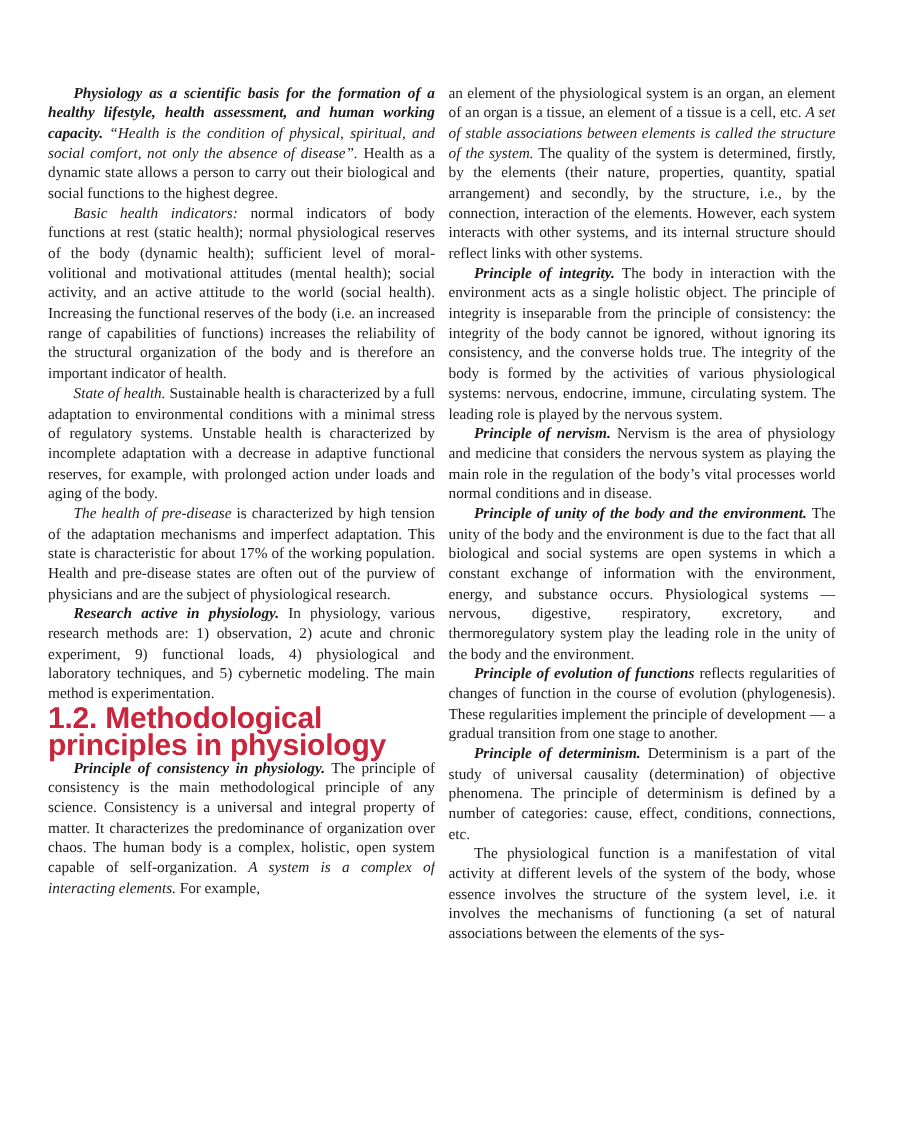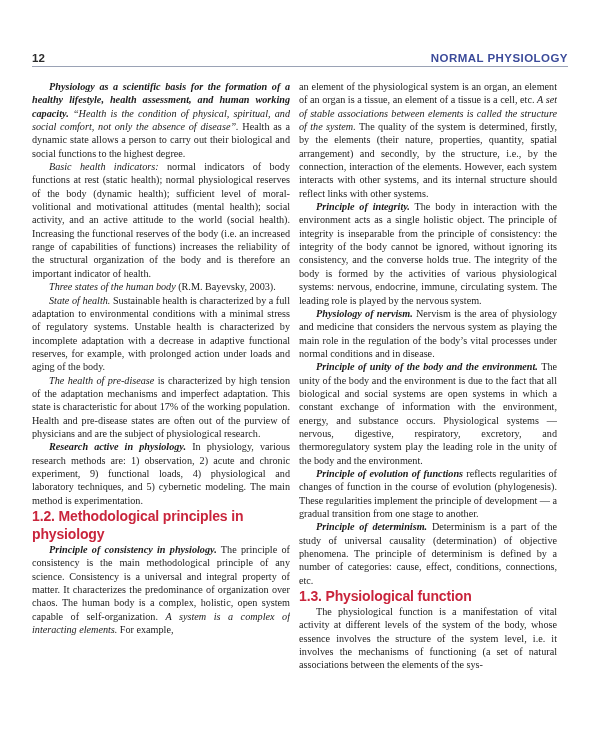--- a/index.html
+++ b/index.html
@@ -48,21 +48,21 @@
     font-weight: bold;
     font-size: 11.5px;
     color: #3c4b9a;
     letter-spacing: 0.45px;
   }
 
   
   .columns {
     position: absolute;
     left: 32px;
-    top: 80px;
+    top: 56px;
     width: 536px;
     height: 662px;
     display: flex;
     gap: 9px;
   }
   .col {
     width: 258px;
     height: 100%;
     overflow: hidden;
   }
@@ -83,56 +83,49 @@
     font-weight: bold;
     font-style: italic;
   }
   .em {
     font-style: italic;
   }
 
   h2.section-head {
     font-family: "Liberation Sans", sans-serif;
     font-weight: bold;
-    font-size: 14px;
+    font-size: 20px;
     line-height: 18px;
     color: #c9253c;
     margin: 0;
     letter-spacing: -0.15px;
   }
   .head-gap-before { margin-top: 20px; }
   .head-gap-after  { margin-bottom: 13px; }
   .head-gap-before-lg { margin-top: 26px; }
 </style>
 </head>
 <body>
 
 <div class="page">
 
-  <div class="running-head">
-    <span class="folio">12</span>
-    <span class="head-title">NORMAL PHYSIOLOGY</span>
-  </div>
 
   <div class="columns">
 
     <div class="col">
 
       <p class="body-par">
         <span class="run-in">Physiology as a scientific basis for the formation of a healthy lifestyle, health assessment, and human working capacity.</span>
         <span class="em">“Health is the condition of physical, spiritual, and social comfort, not only the absence of disease”.</span><span> Health as a dynamic state allows a person to carry out their biological and social functions to the highest degree.</span>
       </p>
 
       <p class="body-par">
         <span class="em">Basic health indicators:</span><span> normal indicators of body functions at rest (static health); normal physiological reserves of the body (dynamic health); sufficient level of moral-volitional and motivational attitudes (mental health); social activity, and an active attitude to the world (social health). Increasing the functional reserves of the body (i.e. an increased range of capabilities of functions) increases the reliability of the structural organization of the body and is therefore an important indicator of health.</span>
       </p>
 
-      <p class="body-par">
-        <span class="em">Three states of the human body</span><span> (R.M. Bayevsky, 2003).</span>
-      </p>
 
       <p class="body-par">
         <span class="em">State of health.</span><span> Sustainable health is characterized by a full adaptation to environmental conditions with a minimal stress of regulatory systems. Unstable health is characterized by incomplete adaptation with a decrease in adaptive functional reserves, for example, with prolonged action under loads and aging of the body.</span>
       </p>
 
       <p class="body-par">
         <span class="em">The health of pre-disease</span><span> is characterized by high tension of the adaptation mechanisms and imperfect adaptation. This state is characteristic for about 17% of the working population. Health and pre-disease states are often out of the purview of physicians and are the subject of physiological research.</span>
       </p>
 
 
@@ -152,36 +145,35 @@
 
       <p class="body-par no-indent">
         <span>an element of the physiological system is an organ, an element of an organ is a tissue, an element of a tissue is a cell, etc. </span><span class="em">A set of stable associations between elements is called the structure of the system.</span><span> The quality of the system is determined, firstly, by the elements (their nature, properties, quantity, spatial arrangement) and secondly, by the structure, i.e., by the connection, interaction of the elements. However, each system interacts with other systems, and its internal structure should reflect links with other systems.</span>
       </p>
 
       <p class="body-par">
         <span class="run-in">Principle of integrity.</span><span> The body in interaction with the environment acts as a single holistic object. The principle of integrity is inseparable from the principle of consistency: the integrity of the body cannot be ignored, without ignoring its consistency, and the converse holds true. The integrity of the body is formed by the activities of various physiological systems: nervous, endocrine, immune, circulating system. The leading role is played by the nervous system.</span>
       </p>
 
       <p class="body-par">
-        <span class="run-in">Physiology of nervism.</span><span> Nervism is the area of physiology and medicine that considers the nervous system as playing the main role in the regulation of the body’s vital processes under normal conditions and in disease.</span>
+        <span class="run-in">Principle of nervism.</span><span> Nervism is the area of physiology and medicine that considers the nervous system as playing the main role in the regulation of the body’s vital processes world normal conditions and in disease.</span>
       </p>
 
       <p class="body-par">
         <span class="run-in">Principle of unity of the body and the environment.</span><span> The unity of the body and the environment is due to the fact that all biological and social systems are open systems in which a constant exchange of information with the environment, energy, and substance occurs. Physiological systems — nervous, digestive, respiratory, excretory, and thermoregulatory system play the leading role in the unity of the body and the environment.</span>
       </p>
 
       <p class="body-par">
         <span class="run-in">Principle of evolution of functions</span><span> reflects regularities of changes of function in the course of evolution (phylogenesis). These regularities implement the principle of development — a gradual transition from one stage to another.</span>
       </p>
 
       <p class="body-par">
         <span class="run-in">Principle of determinism.</span><span> Determinism is a part of the study of universal causality (determination) of objective phenomena. The principle of determinism is defined by a number of categories: cause, effect, conditions, connections, etc.</span>
       </p>
 
-      <h2 class="section-head head-gap-before-lg head-gap-after">1.3. Physiological function</h2>
 
       <p class="body-par">
         <span>The physiological function is a manifestation of vital activity at different levels of the system of the body, whose essence involves the structure of the system level, i.e. it involves the mechanisms of functioning (a set of natural associations between the elements of the sys-</span>
       </p>
 
     </div>
 
   </div>
 </div>
 

